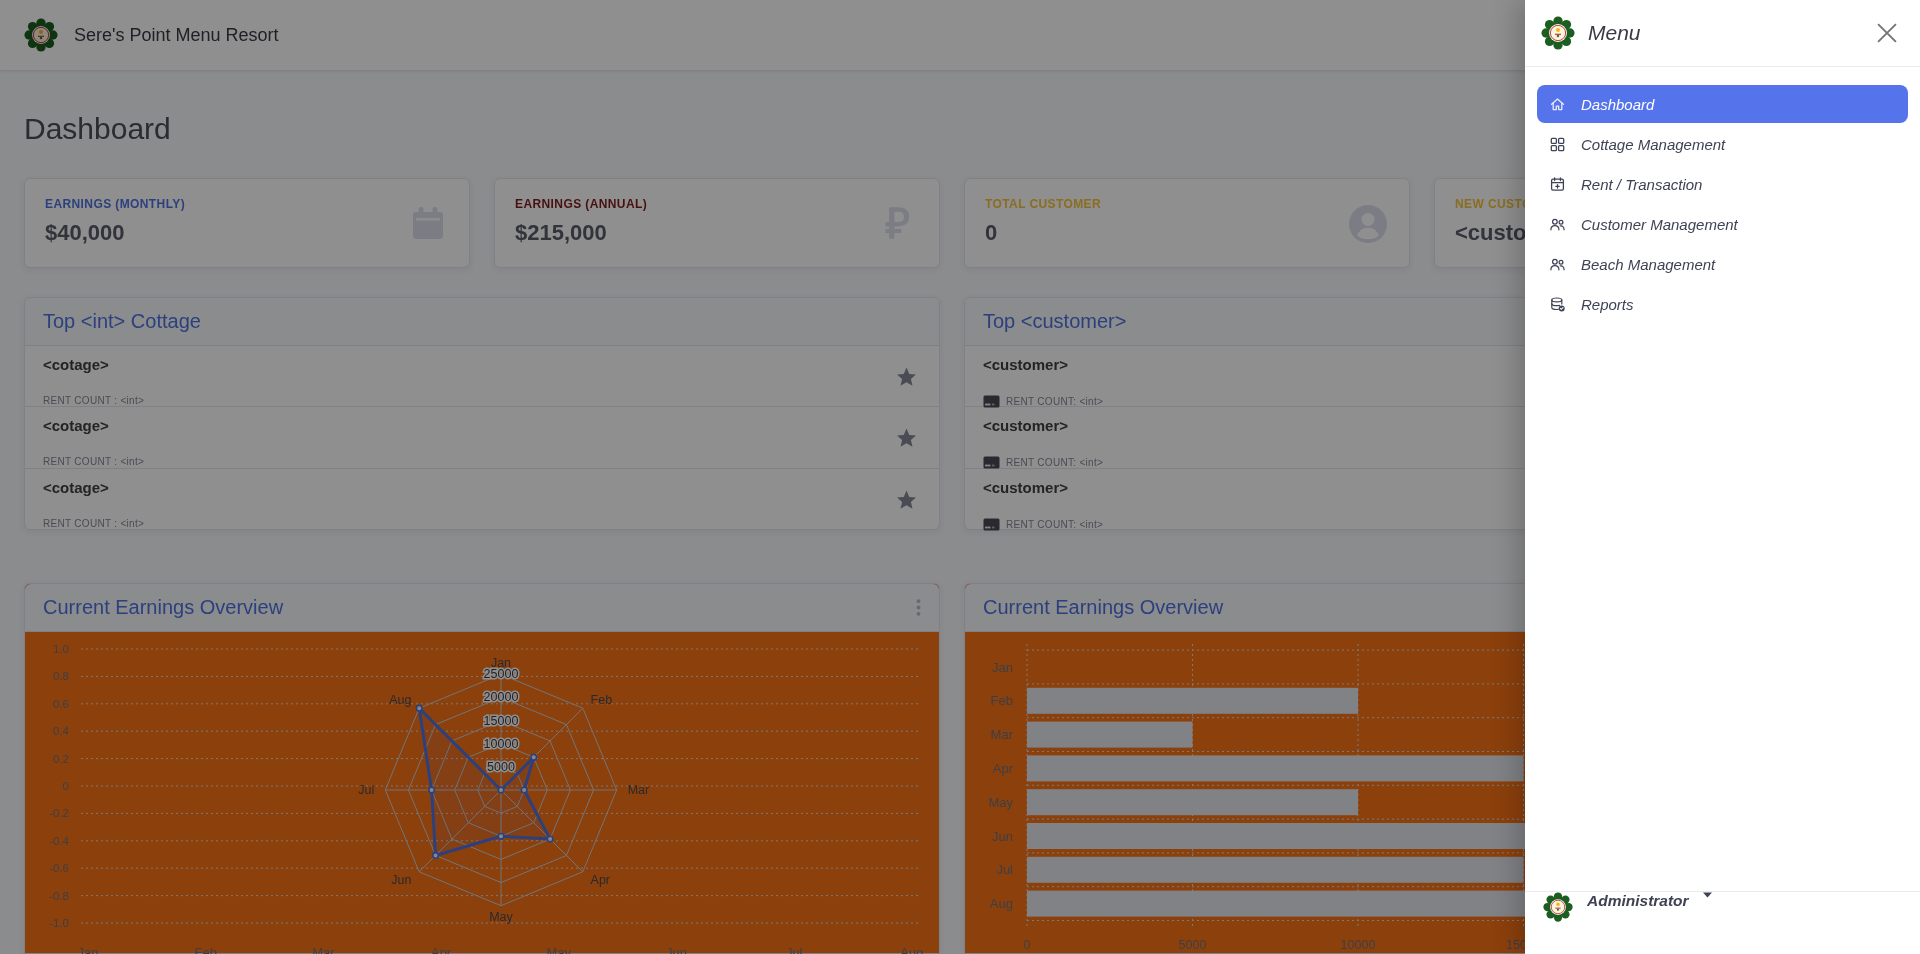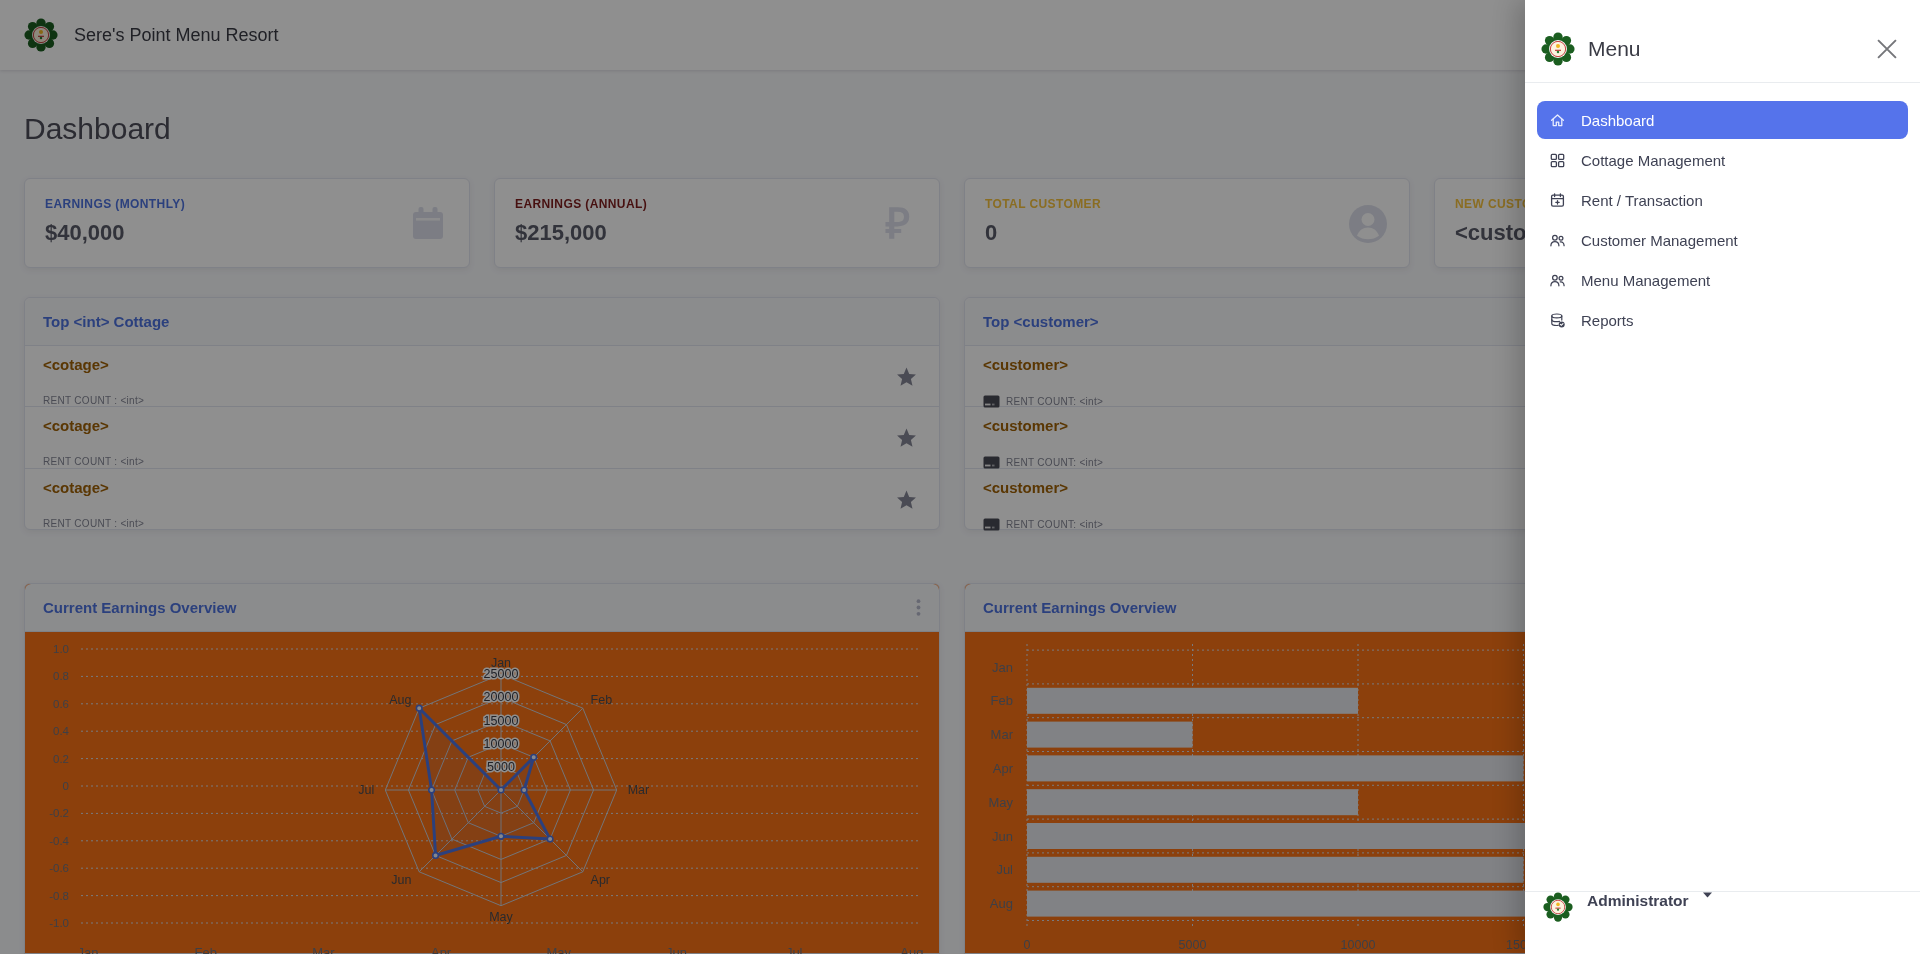--- a/index.html
+++ b/index.html
@@ -18,34 +18,34 @@
   .stat-label{font-size:12px;font-weight:700;letter-spacing:.4px;margin-bottom:9px;}
   .stat-value{font-size:22px;font-weight:700;color:#5a5c69;white-space:nowrap;overflow:hidden;}
   .stat-icon{position:absolute;right:20px;top:24px;width:42px;height:42px;color:#dddfeb;
              display:flex;align-items:center;justify-content:center;}
   .ruble-glyph{font-size:42px;font-weight:700;color:#dddfeb;line-height:1;}
   
   .list-panel{position:absolute;top:297px;width:916px;height:233px;background:#fff;border:1px solid #e3e6f0;
               border-radius:6px;box-shadow:0 2px 6px rgba(58,59,69,.08);box-sizing:border-box;}
   .panel-header{height:48px;background:#f8f9fc;border-bottom:1px solid #e3e6f0;display:flex;align-items:center;
                 justify-content:space-between;padding:0 18px;border-radius:6px 6px 0 0;box-sizing:border-box;}
-  .panel-title{color:#4e73df;font-weight:700;font-size:15px;}
+  .panel-title{color:#4e73df;font-weight:400;font-size:20px;}
   .list-row{height:61.3px;border-bottom:1px solid #e3e6f0;box-sizing:border-box;padding:10px 18px;position:relative;}
   .list-row:last-child{border-bottom:none;}
-  .row-name{font-size:15px;font-weight:700;color:#a16207;}
+  .row-name{font-size:15px;font-weight:700;color:#404040;}
   .row-sub{font-size:10px;color:#858796;margin-top:22px;letter-spacing:.3px;display:flex;align-items:center;gap:6px;}
   .row-star{position:absolute;right:22px;top:20px;}
   
   .chart-panel{position:absolute;top:583px;width:916px;height:371px;background:#f97316;border:1px solid #e3e6f0;
                border-radius:6px 6px 0 0;box-shadow:0 2px 6px rgba(58,59,69,.08);box-sizing:border-box;}
   .chart-body{position:absolute;left:0;top:48px;width:916px;height:323px;}
   
   .overlay{position:absolute;inset:0;background:rgba(0,0,0,.44);z-index:20;}
   .drawer{position:absolute;right:0;top:0;width:395px;height:954px;background:#fff;z-index:30;
-          box-shadow:-8px 0 24px rgba(0,0,0,.2);box-sizing:border-box;padding:16px 12px;}
+          box-shadow:-8px 0 24px rgba(0,0,0,.2);box-sizing:border-box;padding:0 12px;font-style:italic;}
   .drawer-header{height:66px;display:flex;align-items:center;gap:13px;padding:0 4px;position:relative;}
   .drawer-title{font-size:21px;color:#3a3b45;}
   .drawer-close{position:absolute;right:10px;top:22px;width:22px;height:22px;cursor:pointer;color:#75767a;}
   .drawer-divider{border-top:1px solid #e9ecef;margin:0 -12px;}
   .menu-list{margin-top:18px;}
   .menu-item{height:38px;margin:2px 0;display:flex;align-items:center;gap:15px;padding:0 12px;border-radius:8px;
              color:#3f4254;font-size:15px;cursor:pointer;}
   .menu-item .mi-icon{width:17px;height:17px;flex:0 0 17px;display:flex;}
   .menu-item.active{background:#5573eb;color:#fff;}
   .menu-item.active svg *{stroke:#e8edff;}
@@ -399,21 +399,21 @@
       </div>
       <div class="menu-item">
         <span class="mi-icon">
           <svg width="17" height="17" viewBox="0 0 17 17" fill="none" stroke="#3f4254" stroke-width="1.25" stroke-linecap="round">
               <circle cx="5.9" cy="5.7" r="2.3"></circle>
               <path d="M1.9 13.8c0-2.6 1.8-4.2 4-4.2s4 1.6 4 4.2"></path>
               <circle cx="12" cy="6.3" r="1.9"></circle>
               <path d="M11.3 9.9c1.9-.4 3.7 1.1 3.8 3.8"></path>
             </svg>
           </span>
-        <span>Menu Management</span>
+        <span>Beach Management</span>
       </div>
       <div class="menu-item">
         <span class="mi-icon">
           <svg width="17" height="17" viewBox="0 0 17 17" fill="none" stroke="#3f4254" stroke-width="1.2" stroke-linecap="round">
               <ellipse cx="7.8" cy="3.9" rx="5" ry="1.9"></ellipse>
               <path d="M2.8 3.9v7.6c0 1.1 2.2 2 5 2 .5 0 1 0 1.4-.1M12.8 3.9v4.2"></path>
               <path d="M2.8 7.7c0 1.1 2.2 2 5 2 1 0 1.9-.1 2.7-.3"></path>
               <circle cx="12.7" cy="12.4" r="3" fill="#3f4254" stroke="none"></circle>
               <path d="m11.4 12.4.9.9 1.7-1.7" stroke="#fff" stroke-width="1.1"></path>
             </svg>

